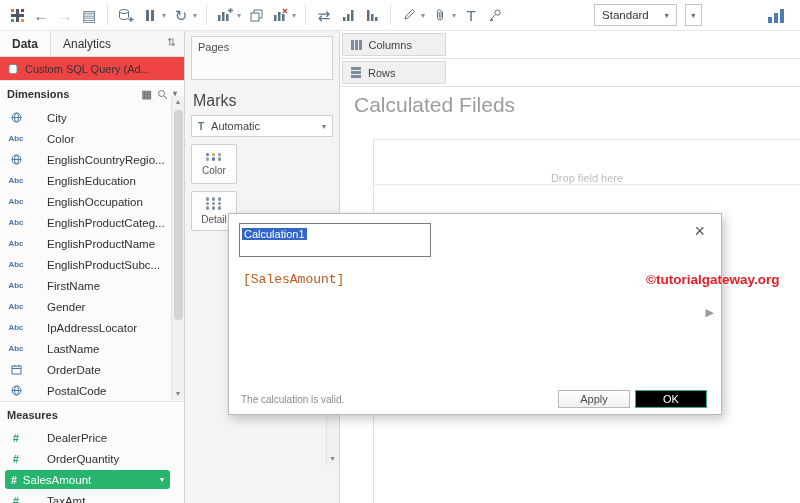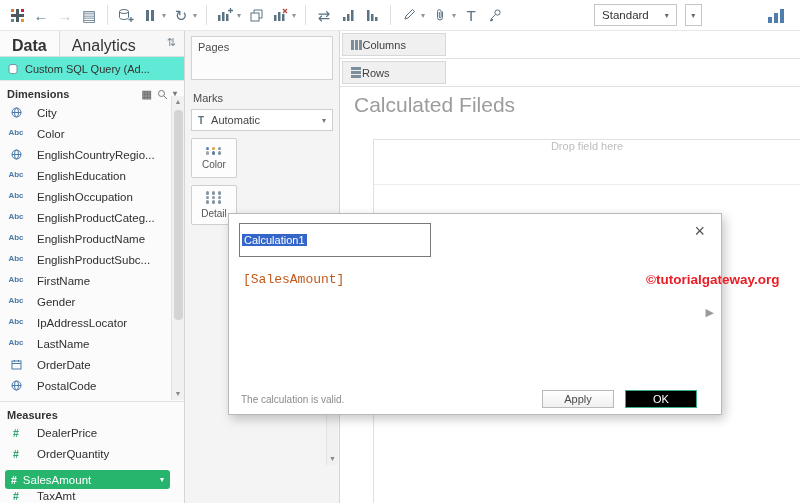--- a/index.html
+++ b/index.html
@@ -16,77 +16,77 @@
   .pause-bars{width:8px;height:11px;border-left:3px solid #5b7282;border-right:3px solid #5b7282}
   .fitbox{margin-left:84px;border:1px solid #c5c5c5;height:22px;display:flex;align-items:center;padding:0 7px;font-size:11.5px;color:#333;gap:16px;cursor:pointer;background:#fff}
   .fitbox .fc{color:#666;font-size:8px}
   .fitcaret{border:1px solid #c5c5c5;height:22px;width:17px;display:flex;align-items:center;justify-content:center;color:#666;font-size:8px;margin-left:2px;cursor:pointer}
   .showme{margin-left:auto;margin-right:8px;display:flex;align-items:flex-end;gap:2px;height:16px;cursor:pointer}
   .showme i{display:block;width:4px;background:#4f7db0}
 
   
   .left{position:absolute;left:0;top:31px;width:185px;height:472px;background:#fbfbfb;border-right:1px solid #d5d5d5}
   .tabs{height:26px;display:flex;align-items:stretch;border-bottom:1px solid #ddd;background:#f7f7f7}
-  .tab{padding:6px 12px 0 12px;font-size:16px;color:#333;cursor:pointer}
+  .tab{padding:6px 12px 0 12px;font-size:12px;color:#333;cursor:pointer}
   .tab.active{font-weight:bold;background:#fbfbfb;border-right:1px solid #ddd}
   .pane-swap{margin-left:auto;padding:5px 8px 0 0;color:#7a8a95;font-size:11px;cursor:pointer}
-  .ds-row{height:24px;display:flex;align-items:center;gap:6px;padding:0 7px;font-size:11px;color:#333;border-bottom:1px solid #e6e6e6;background:#5eead4;cursor:pointer}
+  .ds-row{height:24px;display:flex;align-items:center;gap:6px;padding:0 7px;font-size:11px;color:#333;border-bottom:1px solid #e6e6e6;background:#ef4444;cursor:pointer}
   .sec-head{height:26px;display:flex;align-items:center;gap:5px;padding:0 7px;font-size:11px;font-weight:bold;color:#333}
   .sec-head .sp{flex:1}
   .hic{color:#777;font-size:11px;line-height:1;cursor:pointer}
-  .frow{height:21px;display:flex;align-items:flex-start;gap:14px;padding:0 4px 0 9px;font-size:11.5px;color:#2f2f2f;cursor:pointer}
+  .frow{height:21px;display:flex;align-items:center;gap:24px;padding:0 4px 0 9px;font-size:11.5px;color:#2f2f2f;cursor:pointer}
   .fic{width:14px;display:flex;justify-content:center}
   .abc{font-size:8px;color:#4b79a8;font-weight:bold}
   .num{color:#2fa46b;font-size:10.5px;font-weight:bold}
   .pill{margin:1px 14px 1px 5px;height:19px;flex:1;background:#27b56e;border-radius:3px;color:#fff;display:flex;align-items:center;gap:6px;padding:0 6px;font-size:11.5px;cursor:pointer}
   .pill .num{color:#fff}
   .pill .pc{margin-left:auto;font-size:8px}
   .meas-head{border-top:1px solid #e0e0e0}
   .vscroll{position:absolute;right:0;top:65px;width:13px;height:304px;background:#f1f1f1;border-left:1px solid #e2e2e2;display:flex;flex-direction:column;align-items:center;cursor:pointer}
   .vscroll .arr{font-size:7px;color:#888;line-height:12px}
   .vscroll .thumb{flex:0 0 auto;width:9px;height:210px;background:#d4d4d4;border-radius:4px;margin:2px 0}
   .vscroll .track{flex:1}
 
   
   .mid{position:absolute;left:185px;top:31px;width:155px;height:472px;background:#f4f4f4;border-right:1px solid #d5d5d5;padding:5px 6px}
   .card{border:1px solid #d2d2d2;background:#fcfcfc;padding:4px 6px;font-size:11px;color:#4a4a4a;margin-bottom:8px;cursor:pointer}
   .card.pages{height:44px}
   .card.filters{height:72px}
-  .marks-label{font-size:11px;color:#4a4a4a;padding:4px 2px 5px 2px}
+  .marks-label{font-size:16px;color:#4a4a4a;padding:4px 2px 5px 2px}
   .mdrop{height:22px;border:1px solid #cfcfcf;background:#fff;display:flex;align-items:center;gap:7px;padding:0 6px;font-size:11px;color:#444;cursor:pointer}
   .mdrop .t{font-size:10px;font-weight:bold;color:#5b7282}
   .mdrop .mc{margin-left:auto;font-size:8px;color:#777}
   .mbtn{width:46px;height:40px;border:1px solid #cfcfcf;background:#fdfdfd;border-radius:2px;display:flex;flex-direction:column;align-items:center;justify-content:center;gap:4px;font-size:10px;color:#555;margin-top:7px;cursor:pointer}
   .dots{display:grid;grid-template-columns:repeat(3,5px);grid-gap:1px}
   .dots i{width:3.5px;height:3.5px;border-radius:50%;background:#8494a0}
   .dots.colored i:nth-child(1){background:#5b7fa6}.dots.colored i:nth-child(2){background:#e0a030}
   .dots.colored i:nth-child(4){background:#9aa5ad}.dots.colored i:nth-child(5){background:#5b7fa6}
   .midscroll{position:absolute;right:1px;top:209px;width:12px;height:225px;background:#f1f1f1;border-left:1px solid #e2e2e2;display:flex;flex-direction:column;align-items:center;justify-content:space-between;cursor:pointer}
   .midscroll .arr{font-size:7px;color:#888;line-height:12px}
 
   
   .work{position:absolute;left:340px;top:31px;width:460px;height:472px;background:#fff}
   .shelf{height:28px;border-bottom:1px solid #e2e2e2;display:flex;align-items:stretch;padding:2px;cursor:pointer}
-  .shelf-label{width:104px;border:1px solid #d8d8d8;background:#f0f0f0;display:flex;align-items:center;gap:1px;padding:0 8px;font-size:11px;color:#3f3f3f}
+  .shelf-label{width:104px;border:1px solid #d8d8d8;background:#f0f0f0;display:flex;align-items:center;gap:7px;padding:0 8px;font-size:11px;color:#3f3f3f}
   .colbars{display:flex;gap:1.5px}.colbars i{width:2.5px;height:10px;background:#7b8e9a;display:block}
   .rowbars{display:flex;flex-direction:column;gap:1.5px}.rowbars i{width:10px;height:2.5px;background:#7b8e9a;display:block}
   .sheet-title{position:absolute;left:14px;top:62px;font-size:21px;color:#9c9c9c}
   .vline{position:absolute;left:33px;top:108px;bottom:0;width:1px;background:#e0e0e0}
   .hline{position:absolute;left:33px;top:108px;right:0;height:1px;background:#e0e0e0}
-  .droparea{position:absolute;left:34px;top:109px;right:0;height:45px;border-bottom:1px solid #ececec;display:flex;align-items:flex-start;justify-content:center;font-size:11px;color:#bdbdbd;cursor:pointer}
+  .droparea{position:absolute;left:34px;top:109px;right:0;height:45px;border-bottom:1px solid #ececec;display:flex;align-items:flex-end;justify-content:center;font-size:11px;color:#bdbdbd;cursor:pointer}
 
   
   .dialog{position:absolute;left:228px;top:213px;width:494px;height:202px;background:#fff;border:1px solid #b9b9b9;box-shadow:3px 4px 10px rgba(0,0,0,.22);z-index:10}
-  .dlg-name{position:absolute;left:10px;top:9px;width:192px;height:20px;border:1px solid #7a7a7a;background:#fff;display:flex;align-items:center;padding:16px 2px;font-size:11px;cursor:text}
+  .dlg-name{position:absolute;left:10px;top:9px;width:192px;height:20px;border:1px solid #7a7a7a;background:#fff;display:flex;align-items:flex-end;padding:16px 2px;font-size:11px;cursor:text}
   .dlg-name .sel{background:#3465c8;color:#fff;padding:0 2px}
   .dlg-close{position:absolute;right:16px;top:8px;font-size:18px;color:#555;line-height:1;cursor:pointer}
   .dlg-formula{position:absolute;left:14px;top:58px;font-family:"Liberation Mono","DejaVu Sans Mono",monospace;font-size:13px;color:#c05a1c;cursor:text}
   .dlg-expander{position:absolute;right:7px;top:92px;color:#9a9a9a;font-size:11px;cursor:pointer}
   .dlg-status{position:absolute;left:12px;bottom:9px;font-size:10px;color:#8b8b8b}
-  .dlg-buttons{position:absolute;right:24px;bottom:6px;display:flex;gap:11px}
+  .dlg-buttons{position:absolute;right:14px;bottom:6px;display:flex;gap:5px}
   .btn{width:72px;height:18px;font-size:11px;display:flex;align-items:center;justify-content:center;cursor:pointer}
   .btn.apply{background:linear-gradient(#ffffff,#f0f0f0);border:1px solid #b9b9b9;color:#4a4a4a}
   .btn.ok{background:#000000;border:1px solid #39b083;color:#fff}
 
   .watermark{position:absolute;left:646px;top:272px;font-size:13.5px;font-weight:bold;color:#ea1c24;z-index:20}
 </style>
 </head>
 <body>
 
 <div class="toolbar">

